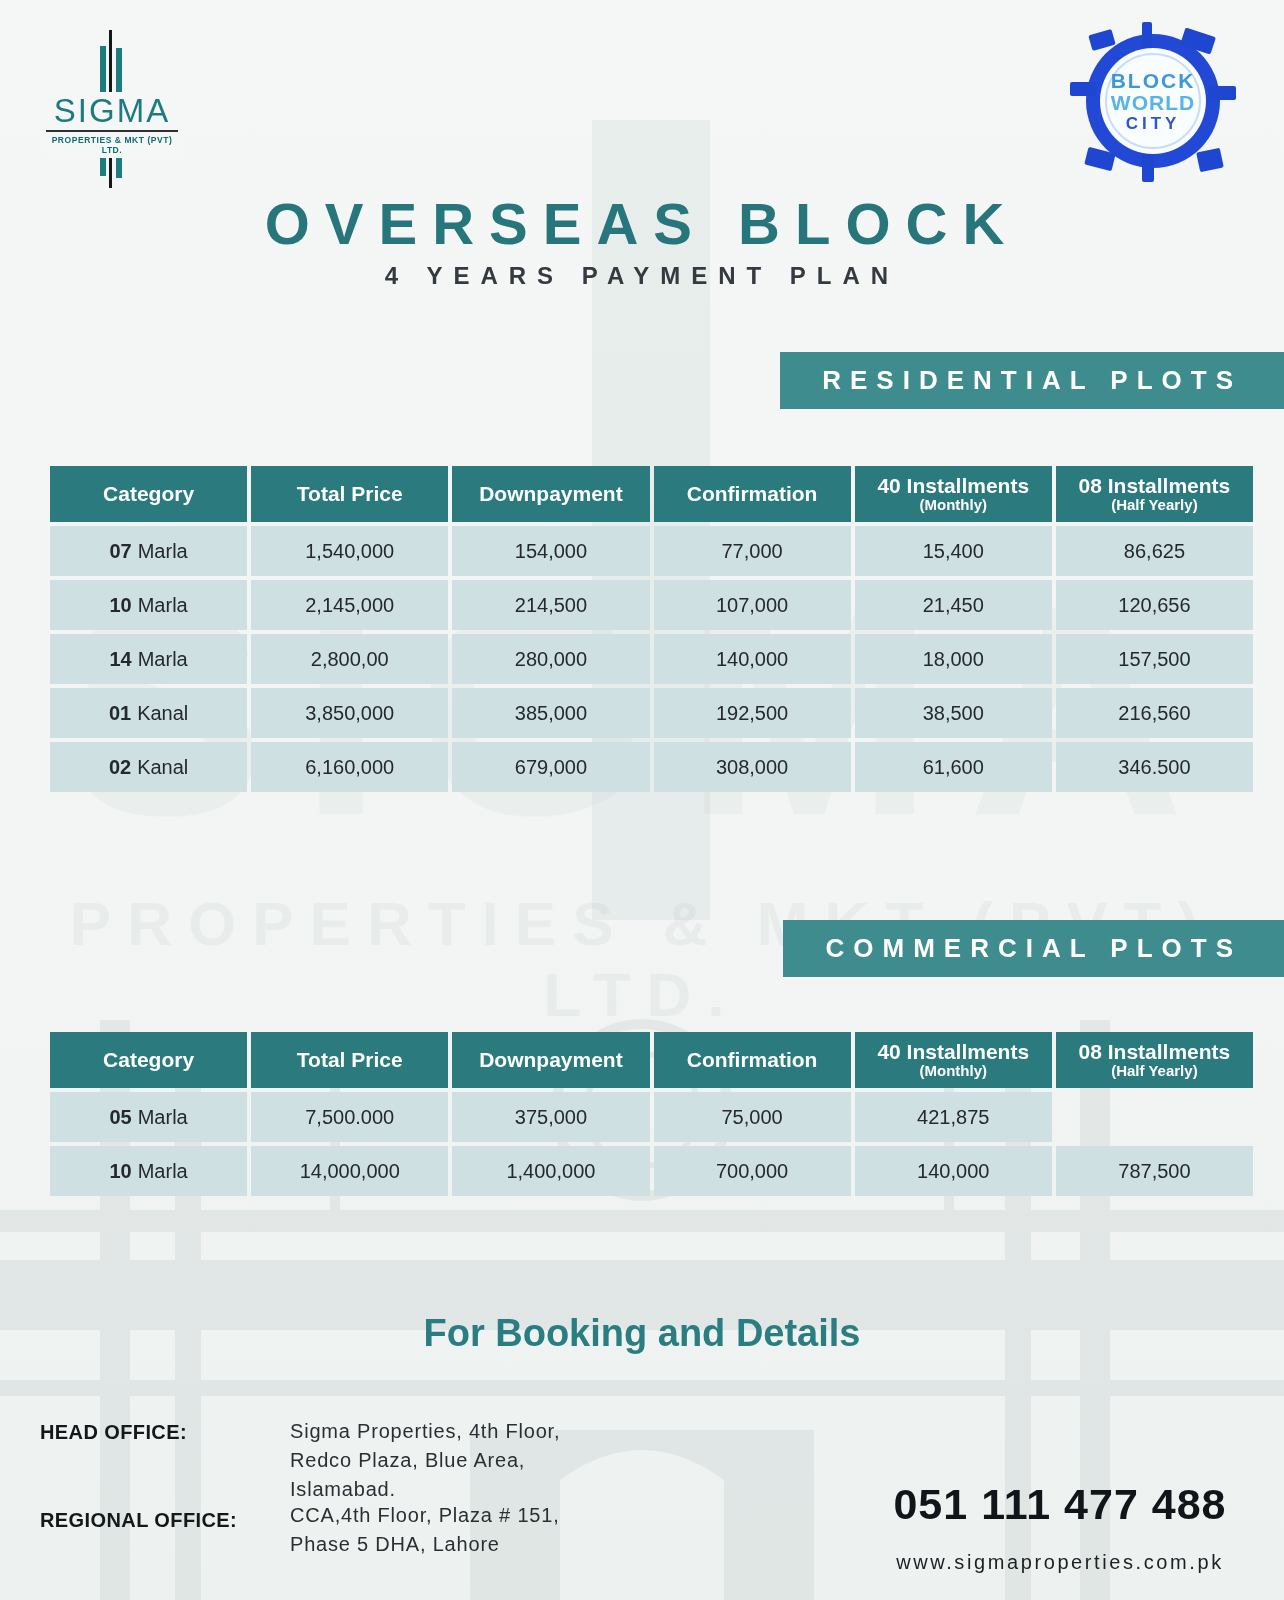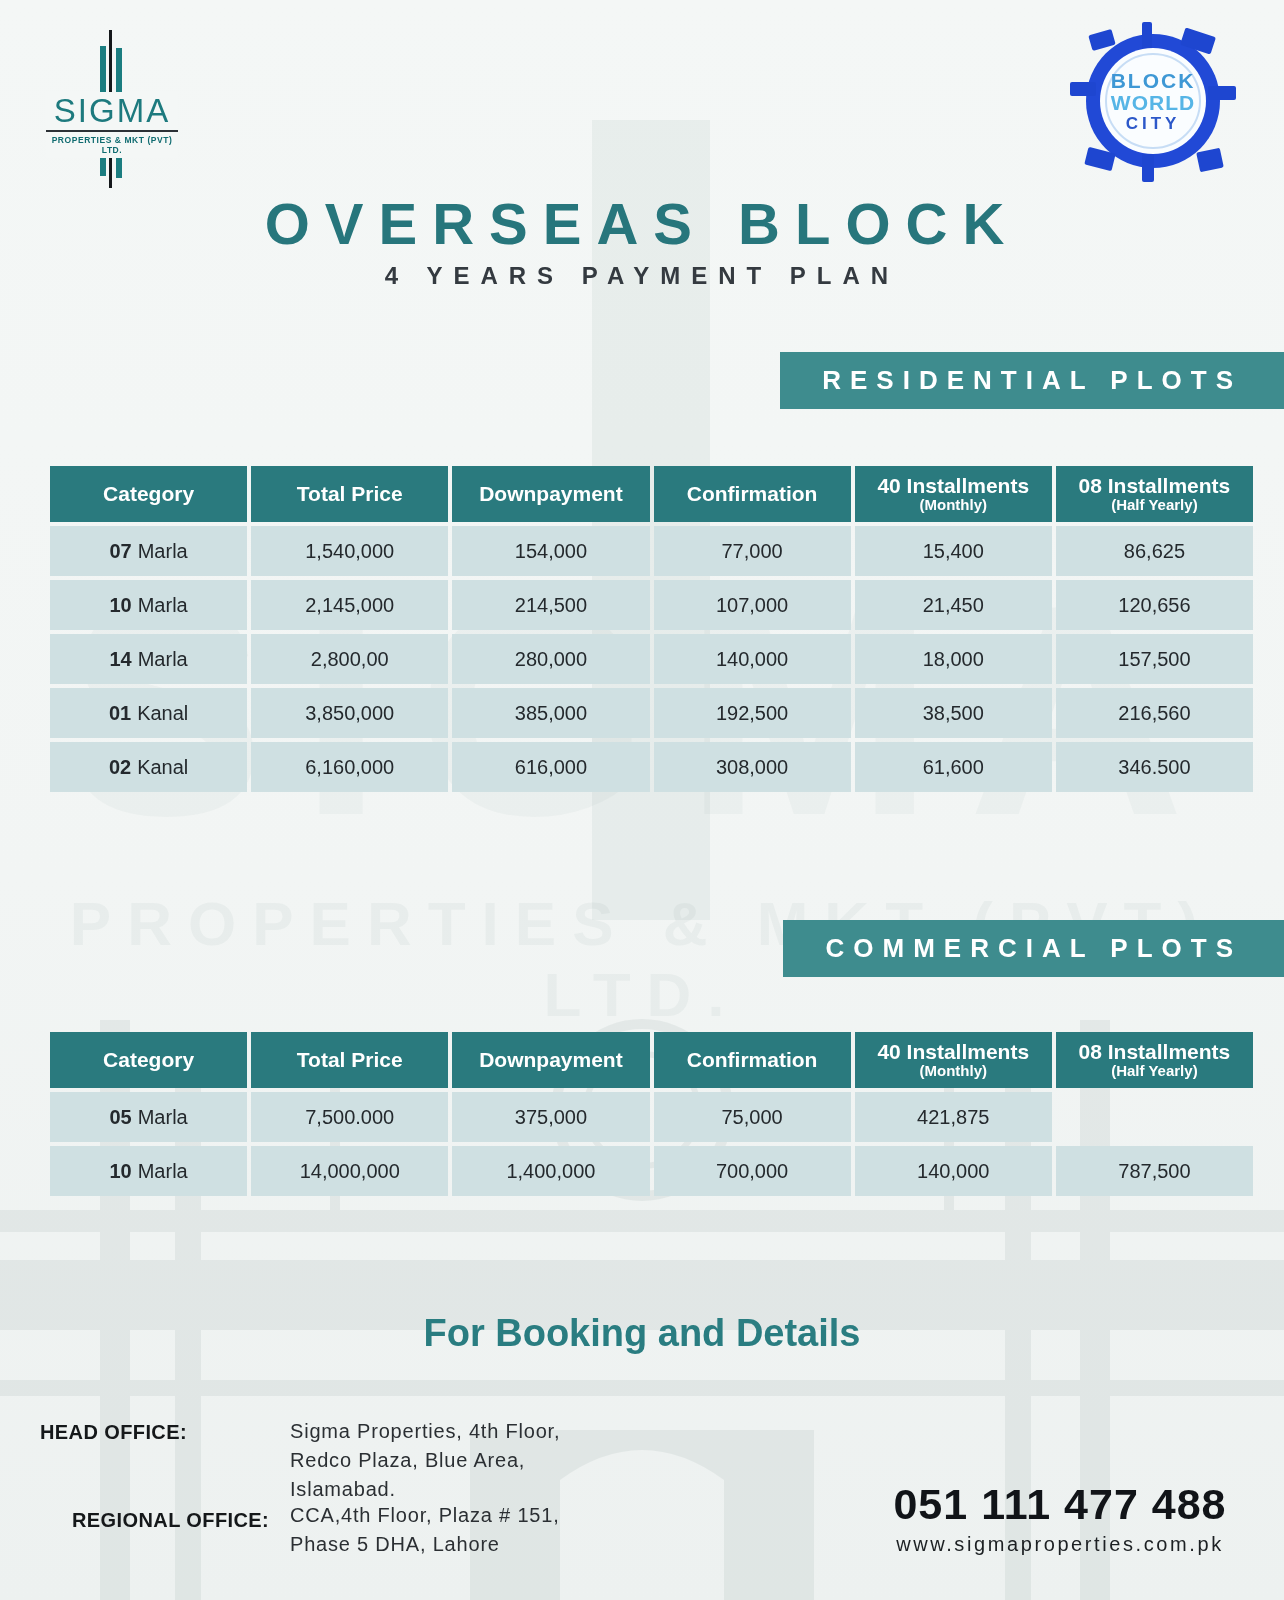--- a/index.html
+++ b/index.html
@@ -64,24 +64,24 @@
     justify-content:center;align-items:center;text-align:center;}
   .th .h{font-size:21px;font-weight:700;line-height:1.1;}
   .th .sub{font-size:15px;font-weight:600;line-height:1.1;}
   .td{background:#cfe0e2;min-height:50px;display:flex;justify-content:center;align-items:center;
     font-size:20px;color:#24292d;text-align:center;}
   .cat b{font-weight:700;margin-right:6px;}
   
   .f-label{position:absolute;left:40px;font-size:20px;font-weight:800;color:#15181a;letter-spacing:.4px;}
   .f-addr{position:absolute;left:290px;font-size:20px;color:#2b2f33;line-height:1.45;white-space:pre-line;letter-spacing:.8px;}
   .fl-head{top:1421px;} .fa-head{top:1417px;}
-  .fl-reg{top:1509px;margin-left:32px;}  .fa-reg{top:1501px;}
+  .fl-reg{top:1509px;}  .fa-reg{top:1501px;}
   .contact{position:absolute;left:880px;top:1436px;width:360px;text-align:center;}
   .phone{font-size:43px;font-weight:800;color:#111418;letter-spacing:1px;margin-top:44px;}
-  .website{font-size:20px;color:#1c2023;letter-spacing:2.6px;margin-top:4px;}
+  .website{font-size:20px;color:#1c2023;letter-spacing:2.6px;margin-top:22px;}
 </style>
 </head>
 <body>
 
 <div class="page">
 
   <div class="bg-strip"></div>
   <div class="wm-sigma">SIGMA</div>
   <div class="wm-props">PROPERTIES &amp; MKT (PVT) LTD.</div>
   <svg class="bg-building" viewBox="0 0 1284 640" xmlns="http://www.w3.org/2000/svg">
@@ -206,21 +206,21 @@
       <div class="td">192,500</div>
       <div class="td">38,500</div>
       <div class="td">216,560</div>
     </div>
     <div class="tr">
       <div class="td cat">
           <b>02</b>
           <span>Kanal</span>
         </div>
       <div class="td">6,160,000</div>
-      <div class="td">616,000</div>
+      <div class="td">679,000</div>
       <div class="td">308,000</div>
       <div class="td">61,600</div>
       <div class="td">346.500</div>
     </div>
   </div>
 
   <div class="band-wrap band-com"><span class="band">COMMERCIAL PLOTS</span></div>
 
   <div class="ptable t-com">
     <div class="tr">

